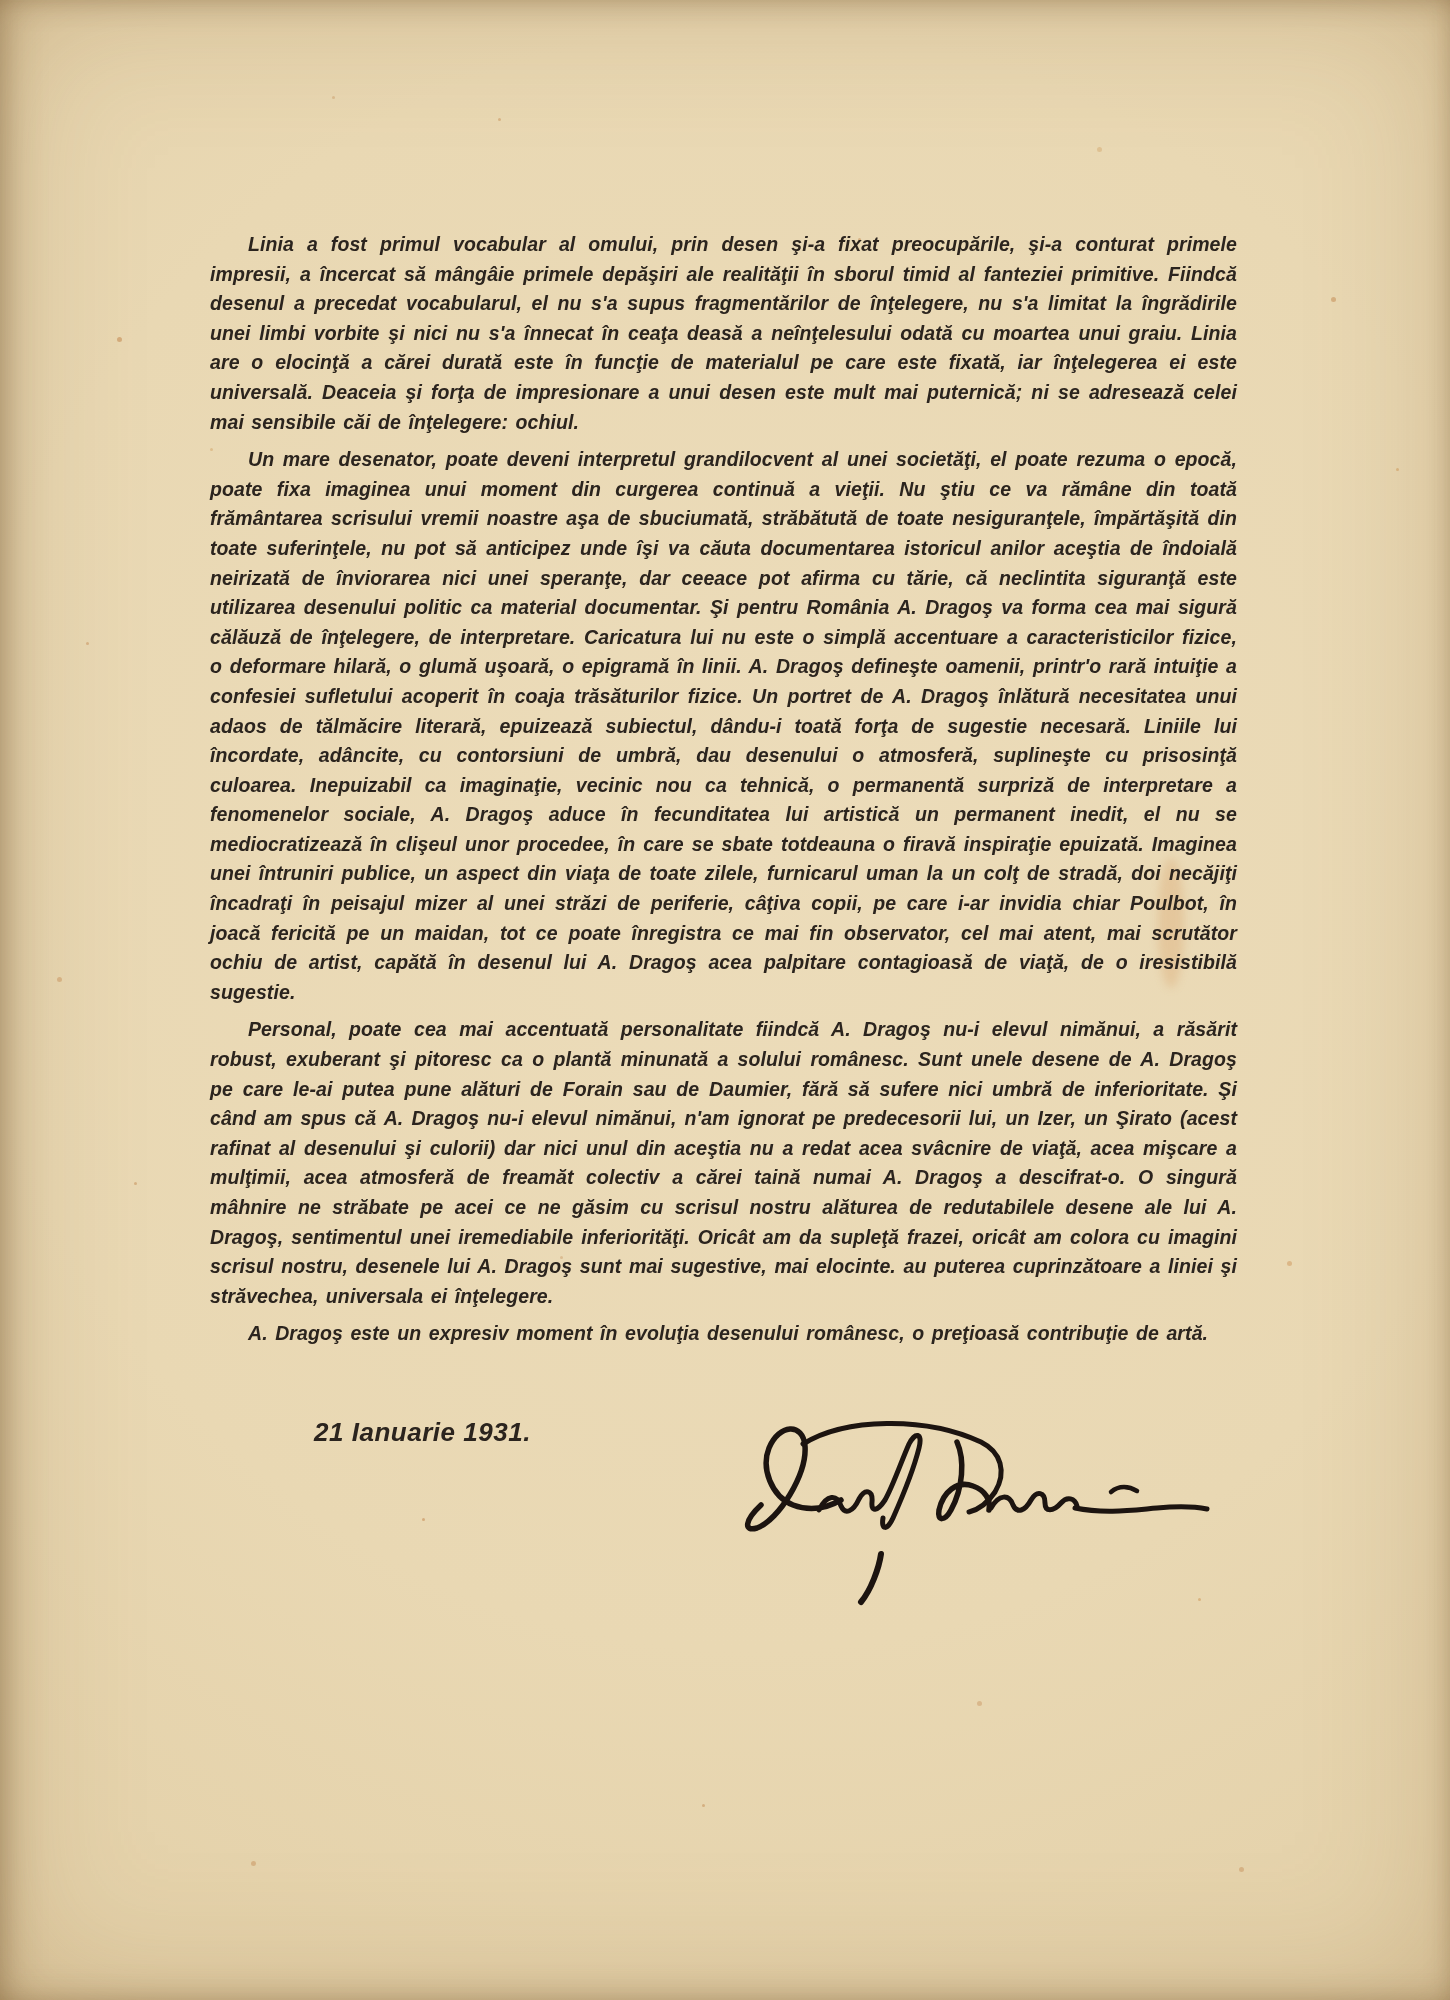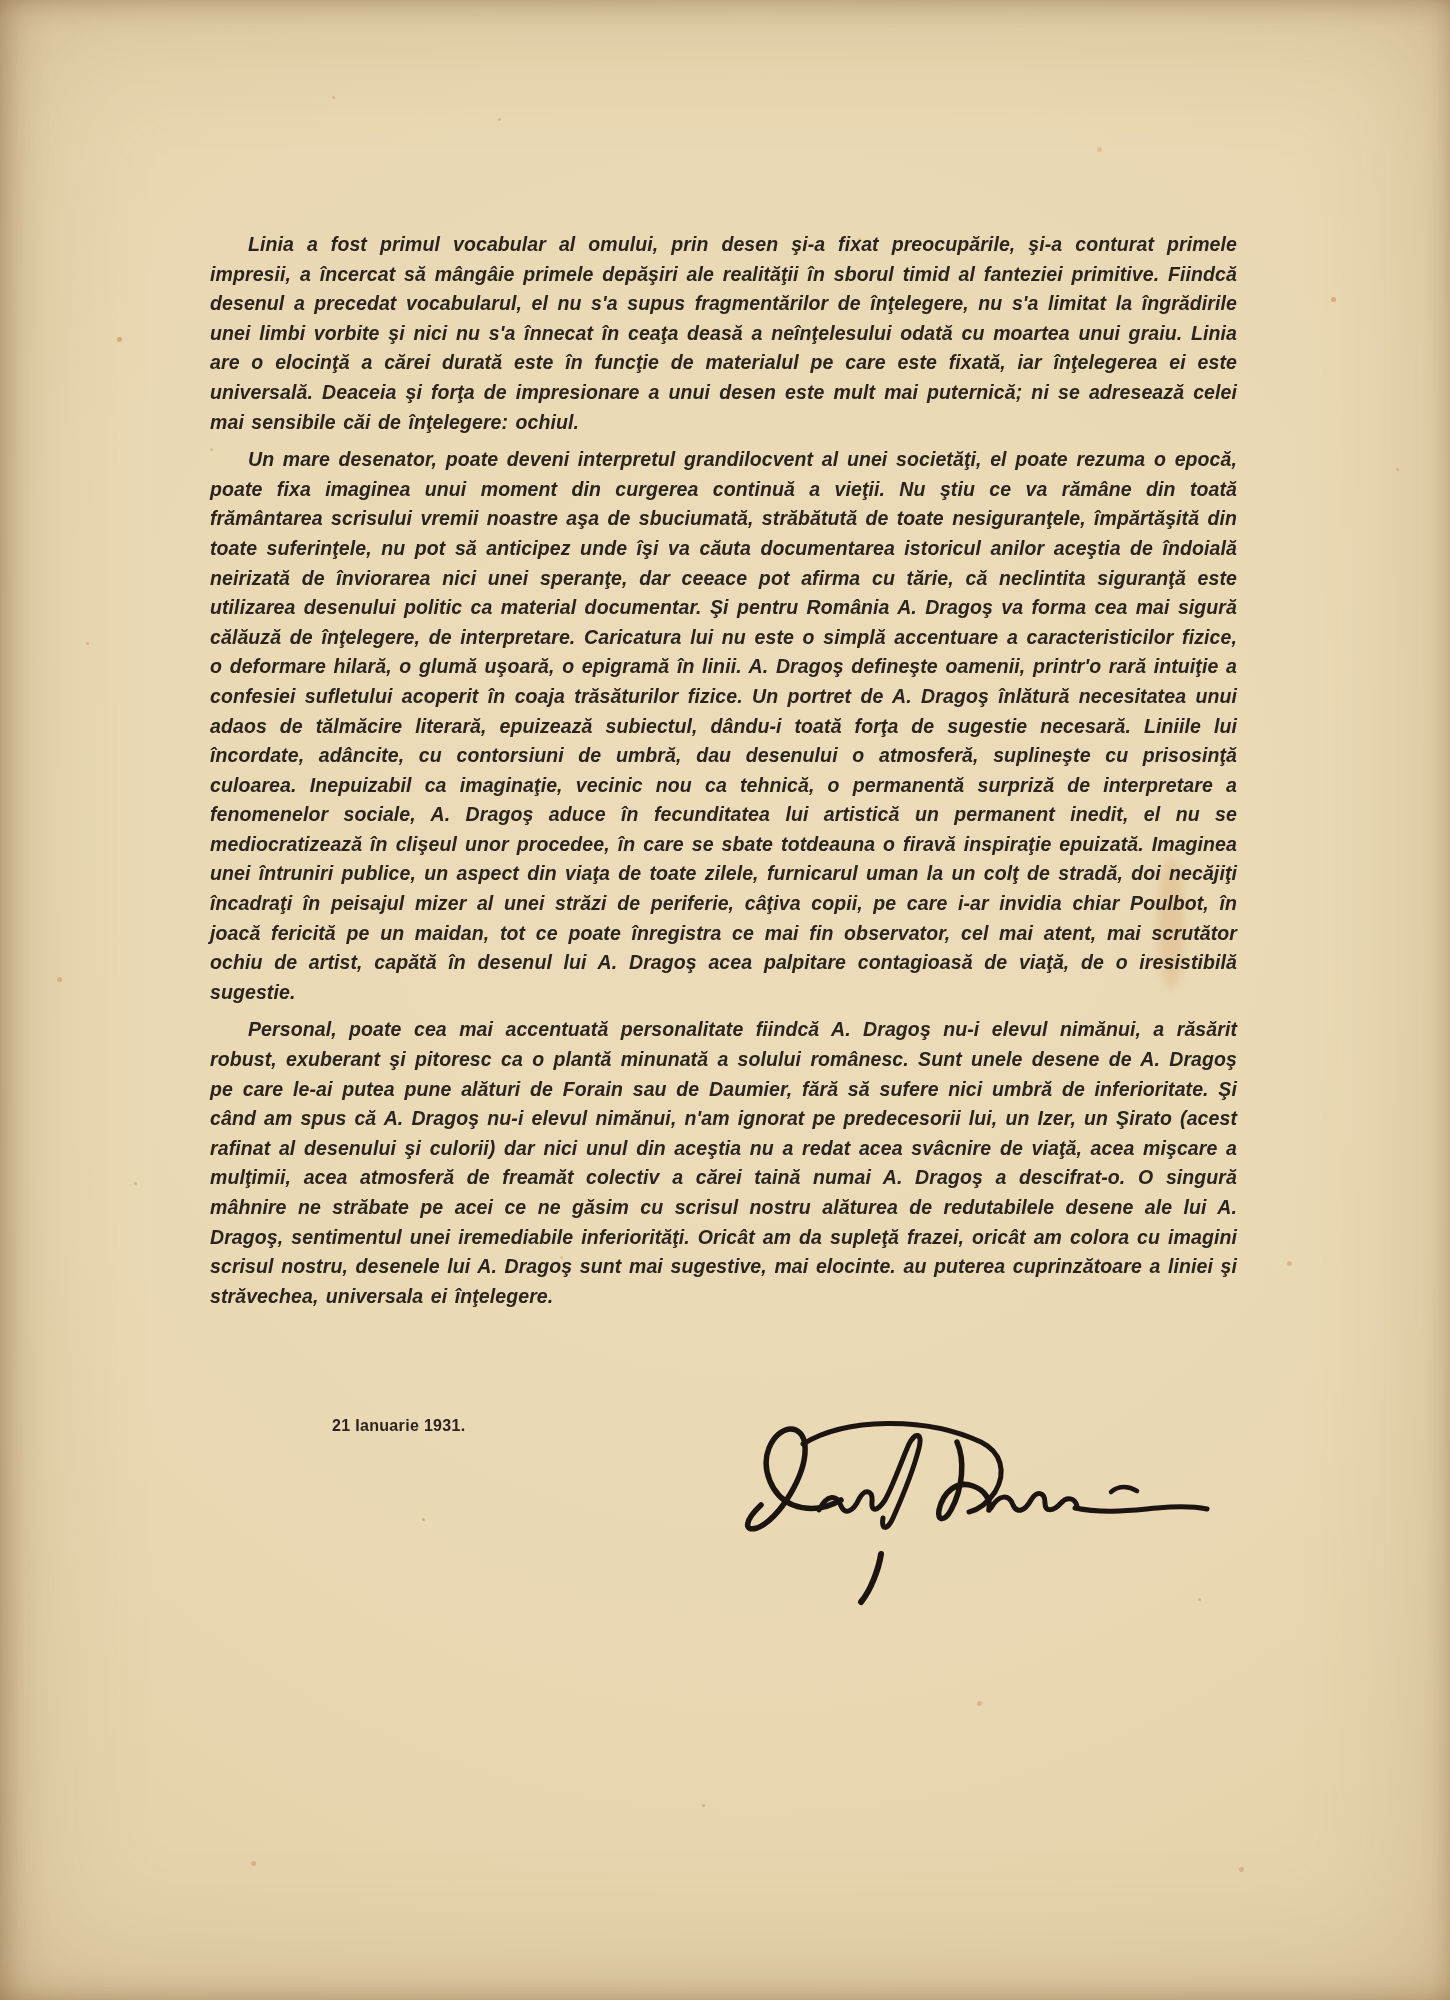--- a/index.html
+++ b/index.html
@@ -60,23 +60,23 @@
     position:absolute;left:202px;top:222px;width:1043px;
     font-style:italic;font-weight:bold;
     font-size:19.5px;line-height:29.6px;
     color:#2b241e;
     text-align:justify;
     word-spacing:.10em;
     letter-spacing:.005em;
   }
   .text-block p{margin:8px;text-indent:38px;}
   .date{
-    position:absolute;left:332px;top:1417px;
-    font-weight:bold;
-    font-size:16px;color:#2b241e;
+    position:absolute;left:314px;top:1417px;
+    font-style:italic;font-weight:bold;
+    font-size:26px;color:#2b241e;
     letter-spacing:.02em;
   }
   .signature{
     position:absolute;left:695px;top:1402px;width:545px;height:235px;
   }
   .signature path{
     fill:none;stroke:#1c1410;stroke-linecap:round;stroke-linejoin:round;
   }
 </style>
 </head>
@@ -84,20 +84,21 @@
 
 <div class="paper">
   <div class="vignette"></div>
   <div class="speckles"></div>
   <div class="stain"></div>
 
   <div class="text-block">
     <p>Linia a fost primul vocabular al omului, prin desen şi-a fixat preocupările, şi-a conturat primele impresii, a încercat să mângâie primele depăşiri ale realităţii în sborul timid al fanteziei primitive. Fiindcă desenul a precedat vocabularul, el nu s'a supus fragmentărilor de înţelegere, nu s'a limitat la îngrădirile unei limbi vorbite şi nici nu s'a înnecat în ceaţa deasă a neînţelesului odată cu moartea unui graiu. Linia are o elocinţă a cărei durată este în funcţie de materialul pe care este fixată, iar înţelegerea ei este universală. Deaceia şi forţa de impresionare a unui desen este mult mai puternică; ni se adresează celei mai sensibile căi de înţelegere: ochiul.</p>
     <p>Un mare desenator, poate deveni interpretul grandilocvent al unei societăţi, el poate rezuma o epocă, poate fixa imaginea unui moment din curgerea continuă a vieţii. Nu ştiu ce va rămâne din toată frământarea scrisului vremii noastre aşa de sbuciumată, străbătută de toate nesiguranţele, împărtăşită din toate suferinţele, nu pot să anticipez unde îşi va căuta documentarea istoricul anilor aceştia de îndoială neirizată de înviorarea nici unei speranţe, dar ceeace pot afirma cu tărie, că neclintita siguranţă este utilizarea desenului politic ca material documentar. Şi pentru România A. Dragoş va forma cea mai sigură călăuză de înţelegere, de interpretare. Caricatura lui nu este o simplă accentuare a caracteristicilor fizice, o deformare hilară, o glumă uşoară, o epigramă în linii. A. Dragoş defineşte oamenii, printr'o rară intuiţie a confesiei sufletului acoperit în coaja trăsăturilor fizice. Un portret de A. Dragoş înlătură necesitatea unui adaos de tălmăcire literară, epuizează subiectul, dându-i toată forţa de sugestie necesară. Liniile lui încordate, adâncite, cu contorsiuni de umbră, dau desenului o atmosferă, suplineşte cu prisosinţă culoarea. Inepuizabil ca imaginaţie, vecinic nou ca tehnică, o permanentă surpriză de interpretare a fenomenelor sociale, A. Dragoş aduce în fecunditatea lui artistică un permanent inedit, el nu se mediocratizează în clişeul unor procedee, în care se sbate totdeauna o firavă inspiraţie epuizată. Imaginea unei întruniri publice, un aspect din viaţa de toate zilele, furnicarul uman la un colţ de stradă, doi necăjiţi încadraţi în peisajul mizer al unei străzi de periferie, câţiva copii, pe care i-ar invidia chiar Poulbot, în joacă fericită pe un maidan, tot ce poate înregistra ce mai fin observator, cel mai atent, mai scrutător ochiu de artist, capătă în desenul lui A. Dragoş acea palpitare contagioasă de viaţă, de o iresistibilă sugestie.</p>
     <p>Personal, poate cea mai accentuată personalitate fiindcă A. Dragoş nu-i elevul nimănui, a răsărit robust, exuberant şi pitoresc ca o plantă minunată a solului românesc. Sunt unele desene de A. Dragoş pe care le-ai putea pune alături de Forain sau de Daumier, fără să sufere nici umbră de inferioritate. Şi când am spus că A. Dragoş nu-i elevul nimănui, n'am ignorat pe predecesorii lui, un Izer, un Şirato (acest rafinat al desenului şi culorii) dar nici unul din aceştia nu a redat acea svâcnire de viaţă, acea mişcare a mulţimii, acea atmosferă de freamăt colectiv a cărei taină numai A. Dragoş a descifrat-o. O singură mâhnire ne străbate pe acei ce ne găsim cu scrisul nostru alăturea de redutabilele desene ale lui A. Dragoş, sentimentul unei iremediabile inferiorităţi. Oricât am da supleţă frazei, oricât am colora cu imagini scrisul nostru, desenele lui A. Dragoş sunt mai sugestive, mai elocinte. au puterea cuprinzătoare a liniei şi străvechea, universala ei înţelegere.</p>
+    <p>A. Dragoş este un expresiv moment în evoluţia desenului românesc, o preţioasă contribuţie de artă.</p>
   </div>
 
   <div class="date">21 Ianuarie 1931.</div>
 
   <svg class="signature" viewBox="0 0 545 235" role="img" aria-label="Pamfil Şeicaru">
 
     <path stroke-width="5.5" d="M66,103 C50,118 48,130 62,126 C84,118 112,72 110,44 C108,20 84,22 74,46 C66,66 76,94 98,103 C116,110 132,106 146,98"></path>
 
     <path stroke-width="5" d="M108,42 C150,16 230,14 286,40 C306,50 312,70 300,90 C292,102 282,108 274,110"></path>
 

